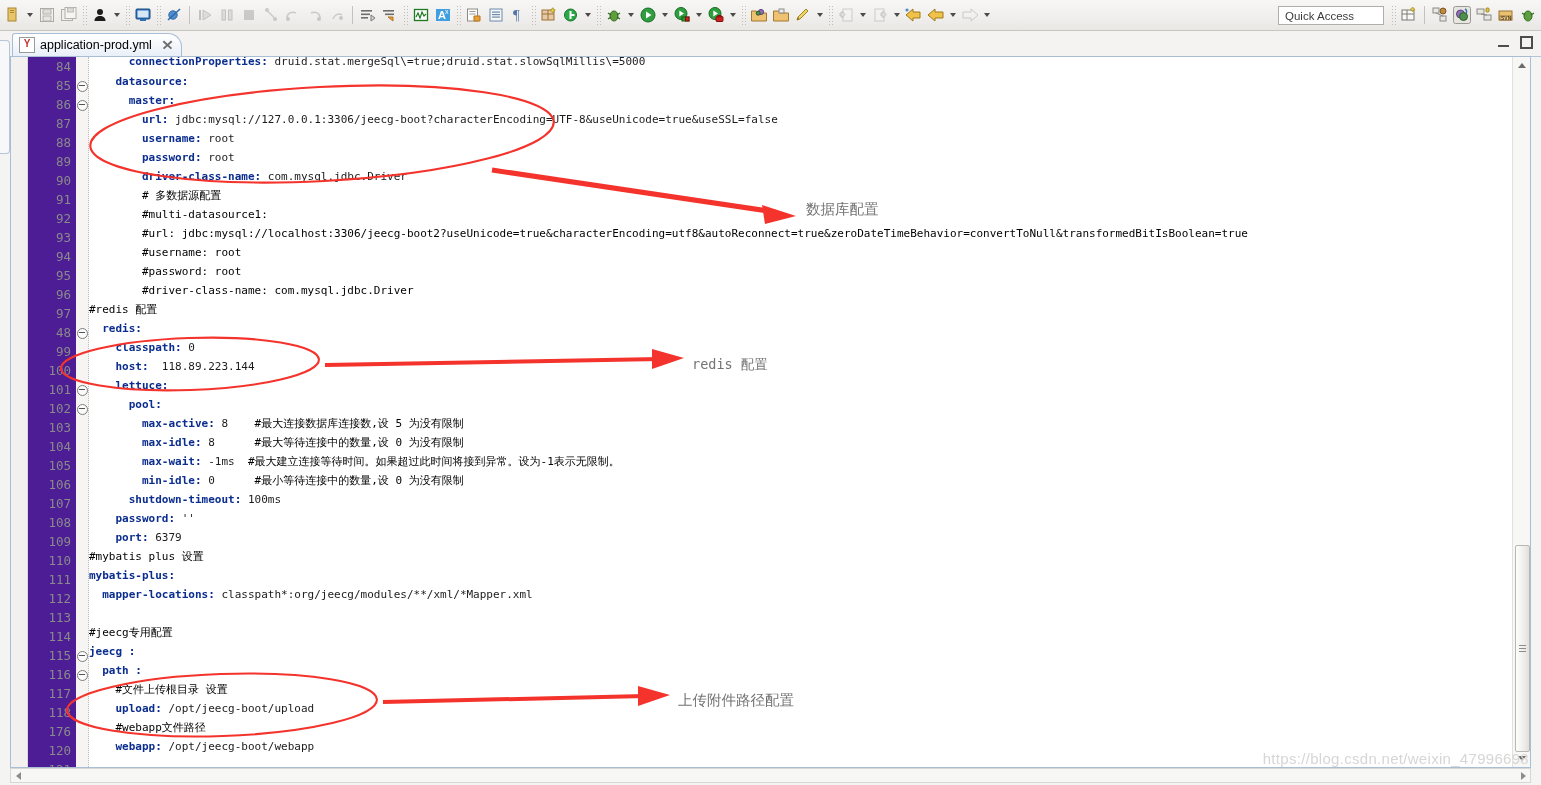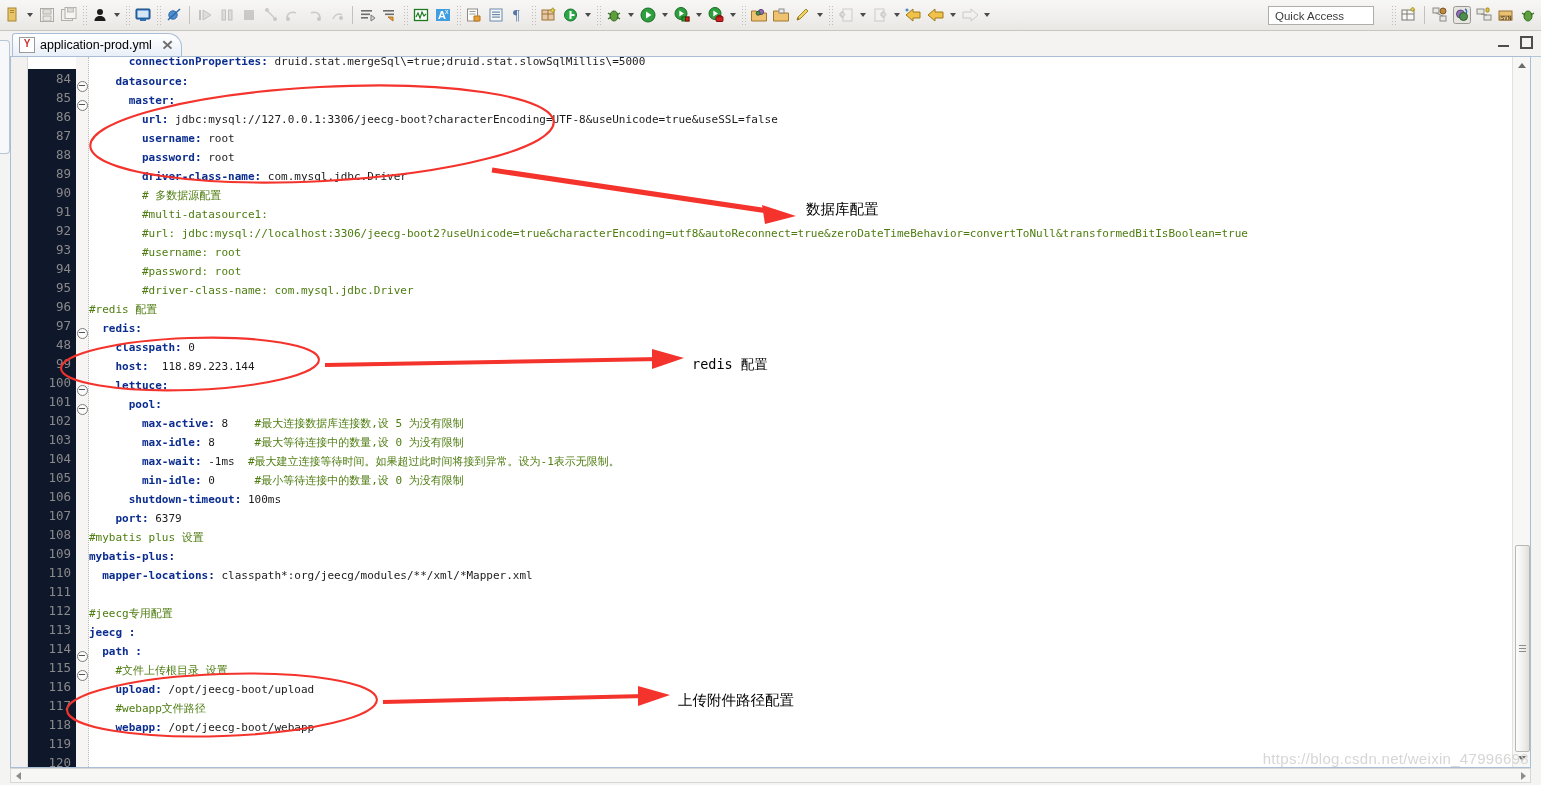--- a/index.html
+++ b/index.html
@@ -67,21 +67,21 @@
   .quick-access {
     width: 106px; height: 19px;
     border: 1px solid #b0aeab;
     background: #ffffff;
     font-size: 11.5px;
     color: #3b3b3b;
     line-height: 19px;
     padding-left: 6px;
     box-sizing: border-box;
     flex: 0 0 auto;
-    margin-right: 15px;
+    margin-right: 5px;
   }
   .ic-dim { opacity: .45; }
 
   
   .tabstrip {
     position: absolute;
     left: 0; top: 31px;
     width: 1541px; height: 25px;
     background: #f4f3f1;
     border-bottom: 1px solid #b5c4d8;
@@ -157,23 +157,23 @@
   }
   .marker-bar {
     position: absolute;
     left: 0; top: 0;
     width: 16px; height: 100%;
     background: #f2f1ef;
     border-right: 1px solid #dcdad6;
   }
   .gutter {
     position: absolute;
-    left: 17px; top: 12px;
+    left: 17px; top: 0;
     width: 48px; height: 100%;
-    background: #0f172a;
+    background: #4c1d95;
   }
   .fold-bar {
     position: absolute;
     left: 65px; top: 0;
     width: 12px; height: 100%;
     background: #f6f5f3;
     border-right: 1px dotted #bdbbb6;
   }
   .code-area {
     position: absolute;
@@ -222,21 +222,21 @@
   .fold span.box::after {
     content: "";
     position: absolute;
     left: 1.5px; top: 3.5px;
     width: 6px; height: 1px;
     background: #555;
   }
 
   .k  { color: #0b2d8f; font-weight: bold; }  
   .v  { color: #1b1b1b; }                      
-  .c  { color: #4d7c0f; }
+  .c  { color: #000000; }
 
   
   .vscroll {
     position: absolute;
     right: 0; top: 0;
     width: 17px; height: 100%;
     background: #f7f7f6;
     border-left: 1px solid #e3e1dd;
   }
   .vs-up, .vs-down {
@@ -298,21 +298,21 @@
 
   
   .overlay {
     position: absolute;
     left: 0; top: 0;
     width: 1541px; height: 785px;
     pointer-events: none;
   }
   .anno-label {
     position: absolute;
-    color: #000000;
+    color: #737373;
     font-size: 14.5px;
     white-space: nowrap;
     font-family: "DejaVu Sans", sans-serif;
   }
   .anno-label.mono {
     font-family: "DejaVu Sans Mono", monospace;
     font-size: 13.5px;
     text-align: center;
   }
 
@@ -712,21 +712,21 @@
         <div class="lnum">109</div>
         <div class="lnum">110</div>
         <div class="lnum">111</div>
         <div class="lnum">112</div>
         <div class="lnum">113</div>
         <div class="lnum">114</div>
         <div class="lnum">115</div>
         <div class="lnum">116</div>
         <div class="lnum">117</div>
         <div class="lnum">118</div>
-        <div class="lnum">119</div>
+        <div class="lnum">176</div>
         <div class="lnum">120</div>
         <div class="lnum">121</div>
       </div>
     <div class="fold-bar" id="foldbar">
         <div class="fold"></div>
         <div class="fold"><span class="box"></span></div>
         <div class="fold"><span class="box"></span></div>
         <div class="fold"></div>
         <div class="fold"></div>
         <div class="fold"></div>
@@ -781,20 +781,21 @@
         <div class="line"><span class="k">  redis:</span></div>
         <div class="line"><span class="k">    classpath:</span><span class="v"> 0</span></div>
         <div class="line"><span class="k">    host:</span><span class="v">  118.89.223.144</span></div>
         <div class="line"><span class="k">    lettuce:</span></div>
         <div class="line"><span class="k">      pool:</span></div>
         <div class="line"><span class="k">        max-active:</span><span class="v"> 8    </span><span class="c">#最大连接数据库连接数,设 5 为没有限制</span></div>
         <div class="line"><span class="k">        max-idle:</span><span class="v"> 8      </span><span class="c">#最大等待连接中的数量,设 0 为没有限制</span></div>
         <div class="line"><span class="k">        max-wait:</span><span class="v"> -1ms  </span><span class="c">#最大建立连接等待时间。如果超过此时间将接到异常。设为-1表示无限制。</span></div>
         <div class="line"><span class="k">        min-idle:</span><span class="v"> 0      </span><span class="c">#最小等待连接中的数量,设 0 为没有限制</span></div>
         <div class="line"><span class="k">      shutdown-timeout:</span><span class="v"> 100ms</span></div>
+        <div class="line"><span class="k">    password:</span><span class="v"> ''</span></div>
         <div class="line"><span class="k">    port:</span><span class="v"> 6379</span></div>
         <div class="line"><span class="c">#mybatis plus 设置</span></div>
         <div class="line"><span class="k">mybatis-plus:</span></div>
         <div class="line"><span class="k">  mapper-locations:</span><span class="v"> classpath*:org/jeecg/modules/**/xml/*Mapper.xml</span></div>
         <div class="line"><span class="v"></span></div>
         <div class="line"><span class="c">#jeecg专用配置</span></div>
         <div class="line"><span class="k">jeecg :</span></div>
         <div class="line"><span class="k">  path :</span></div>
         <div class="line"><span class="c">    #文件上传根目录 设置</span></div>
         <div class="line"><span class="k">    upload:</span><span class="v"> /opt/jeecg-boot/upload</span></div>

